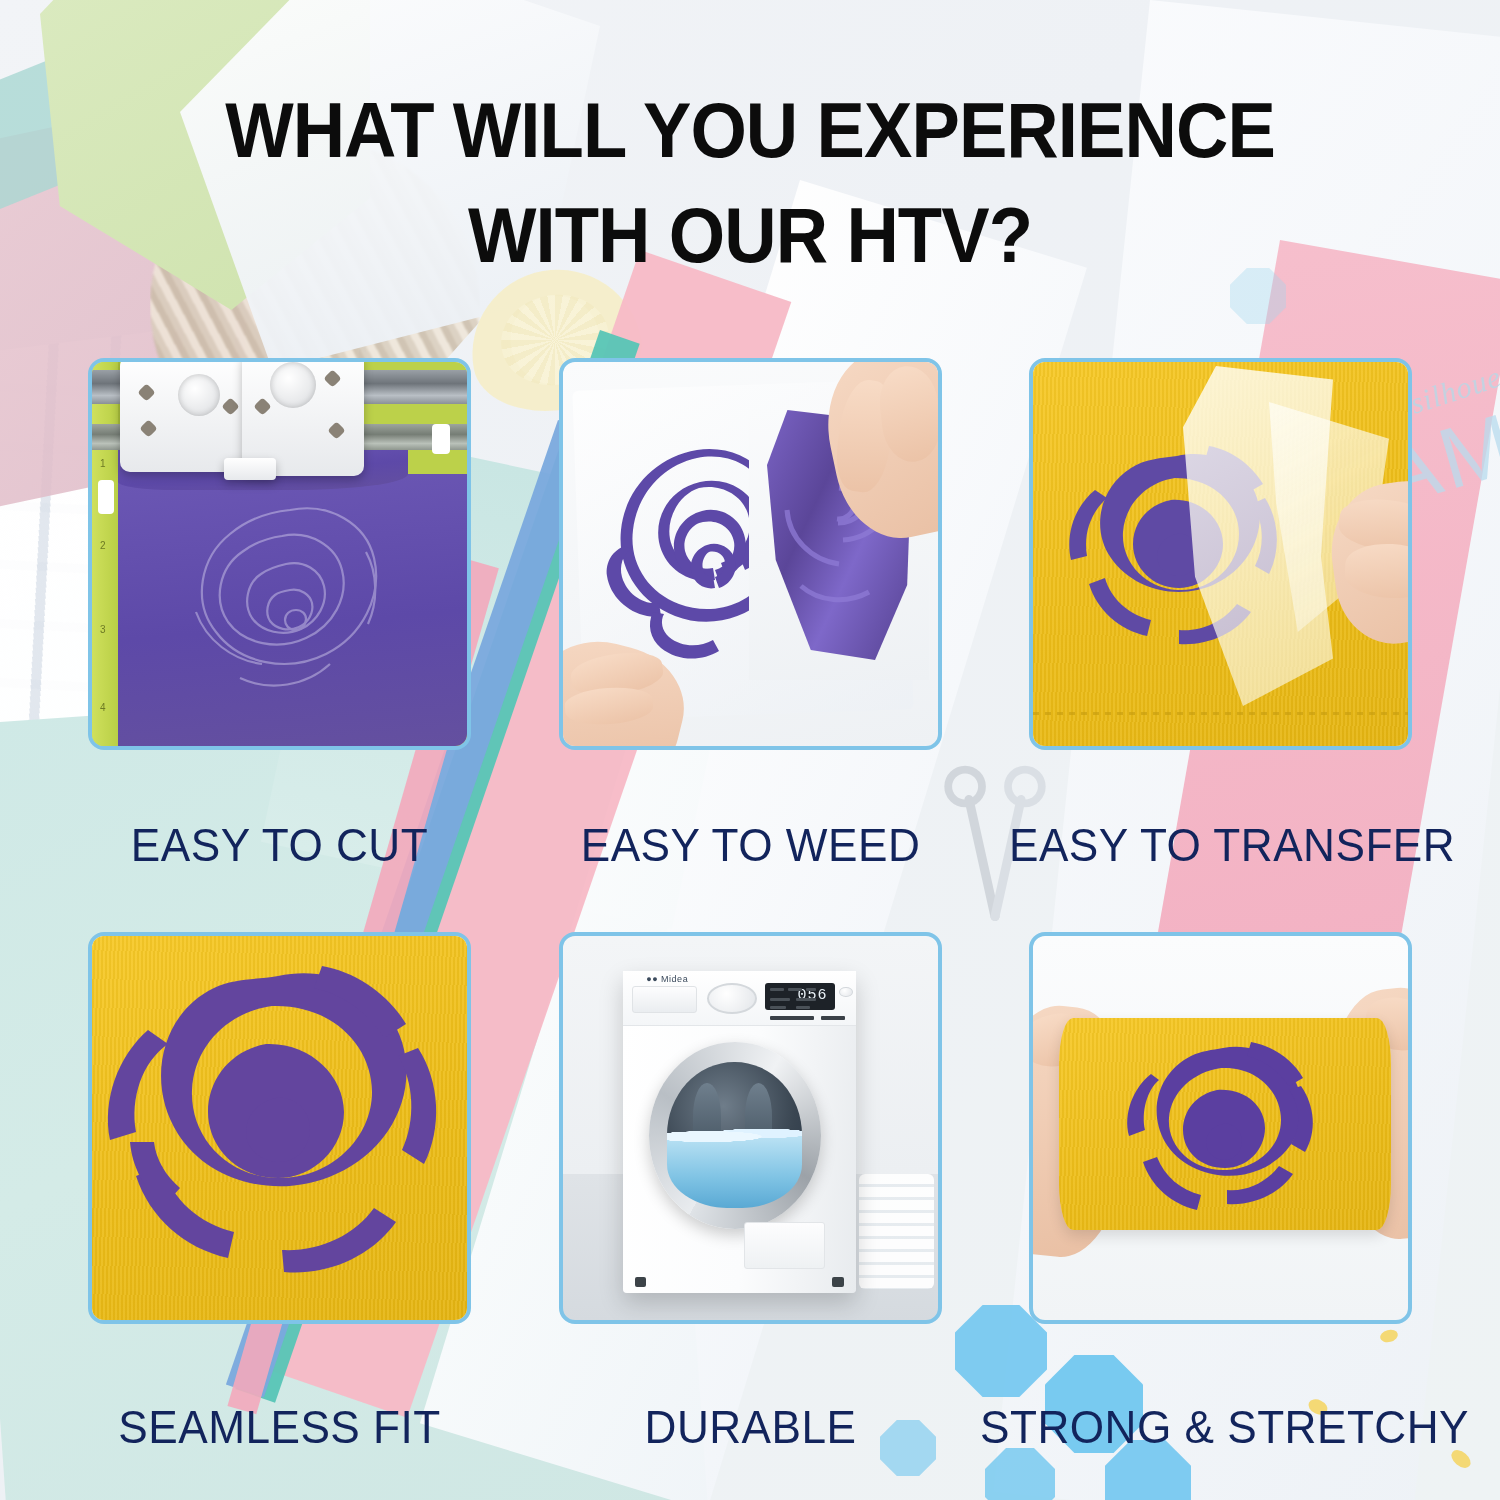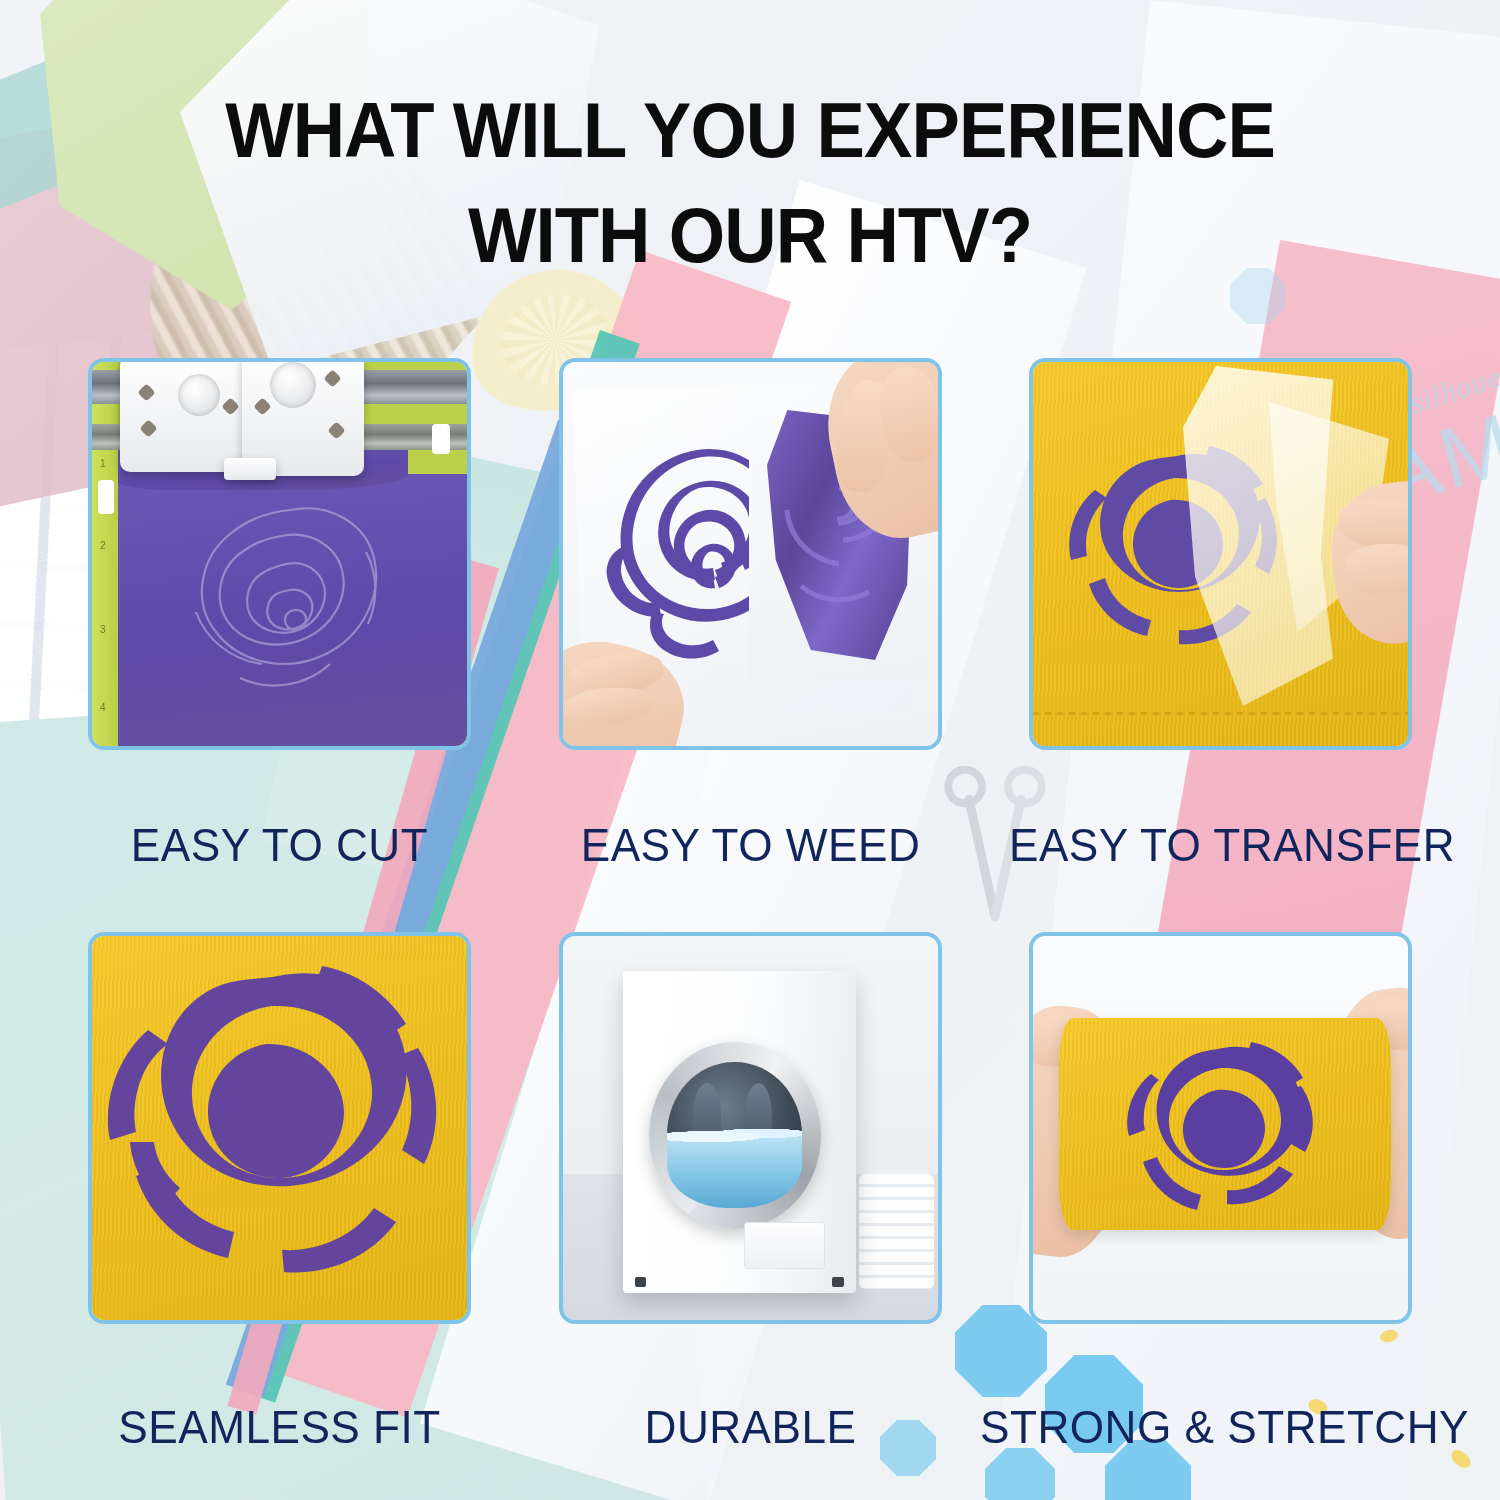--- a/index.html
+++ b/index.html
@@ -346,20 +346,38 @@
           </g>
         </svg>
       </div>
       <div class="cap" style="left:88px;top:1400px;width:383px;">SEAMLESS FIT</div>
     </div>
 
     <div class="cell">
       <div class="panel p5" style="left:559px;top:932px;width:383px;height:392px;">
         <div class="towels"></div>
         <div class="body">
+          <div class="top">
+            <div class="logo">●● Midea</div>
+            <div class="drawer"></div>
+            <div class="dial" style="left:36%;top:22%;width:20%;height:50%;"></div>
+            <div class="disp" style="left:61%;top:22%;width:30%;height:50%;">
+              <div class="num">056</div>
+              <div class="seg" style="left:5px;top:5px;width:14px;height:3px;"></div>
+              <div class="seg" style="left:23px;top:5px;width:14px;height:3px;"></div>
+              <div class="seg" style="left:41px;top:5px;width:10px;height:3px;"></div>
+              <div class="seg" style="left:5px;top:15px;width:20px;height:3px;"></div>
+              <div class="seg" style="left:5px;top:23px;width:16px;height:3px;"></div>
+              <div class="seg" style="left:31px;top:15px;width:20px;height:3px;"></div>
+              <div class="seg" style="left:31px;top:23px;width:14px;height:3px;"></div>
+              <div class="seg" style="left:5px;top:33px;width:44px;height:4px;background:#3a4047;"></div>
+              <div class="seg" style="left:56px;top:33px;width:24px;height:4px;background:#3a4047;"></div>
+            </div>
+            <div class="dial" style="left:93%;top:30%;width:5%;height:14%;border-width:1px;"></div>
+          </div>
           <div class="door" style="left:11%;top:22%;width:74%;height:58%;">
             <i></i>
             <div class="flap" style="left:26%;top:22%;width:16%;height:36%;"></div>
             <div class="flap" style="left:56%;top:22%;width:16%;height:36%;"></div>
             <div class="water"></div>
           </div>
           <div class="hatch"></div>
           <div class="foot" style="left:5%;"></div>
           <div class="foot" style="right:5%;"></div>
         </div>

